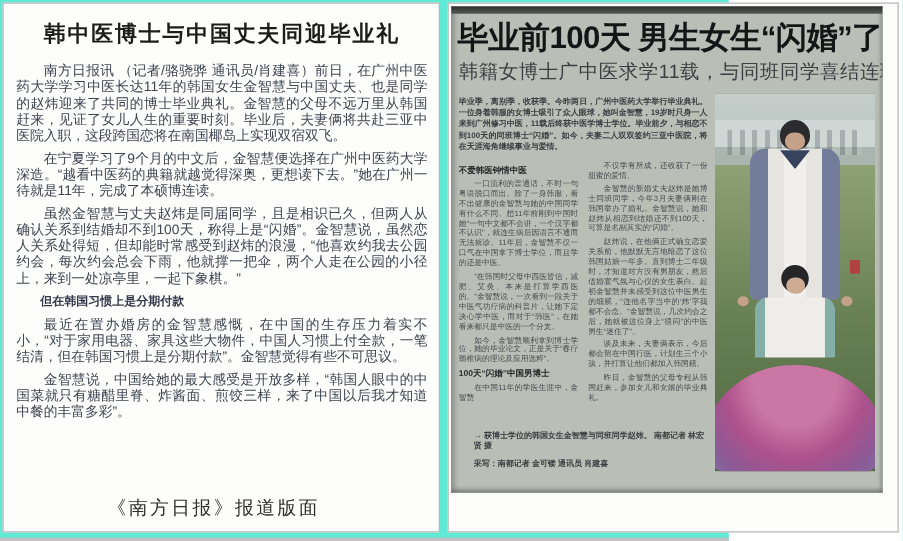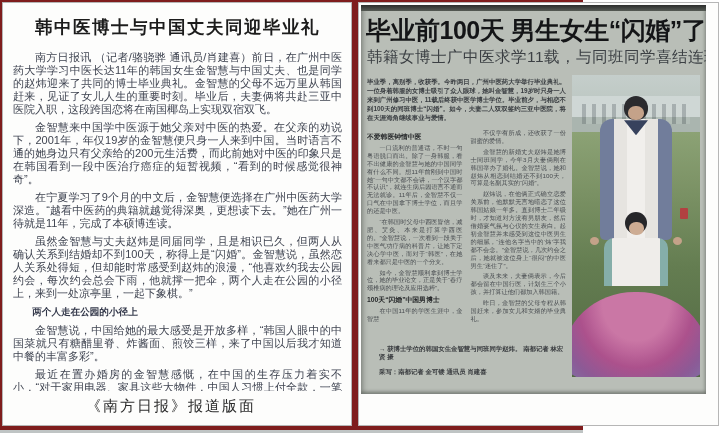--- a/index.html
+++ b/index.html
@@ -1,17 +1,17 @@
 <!DOCTYPE html>
 <html><head>
 <meta charset="utf-8">
 <style>
   html,body{margin:0;padding:0;background:#ffffff;}
   body{width:722px;height:433px;overflow:hidden;font-family:"Liberation Sans","DejaVu Sans",sans-serif;}
-  .stage{position:relative;width:583px;height:433px;background:#7f1d1d;}
+  .stage{position:relative;width:583px;height:433px;background:#5eead4;}
 
   
   .panel{position:absolute;top:2px;height:424px;background:#fdfdfc;border:1px solid #b6b6b6;box-sizing:border-box;}
   .panel-left{left:2px;width:350px;}
   .panel-right{left:358px;width:361px;}
   .panel-caption{position:absolute;bottom:9px;left:0;right:12px;text-align:center;font-size:15px;color:#2c2c2c;letter-spacing:2px;}
   .bottom-rule{position:absolute;left:0;right:0;bottom:0;height:3px;background:#bfc4c4;}
 
   
   .sd{position:absolute;left:10px;right:9px;top:6px;bottom:34px;color:#3e4350;overflow:hidden;}
@@ -63,26 +63,25 @@
 </style>
 </head>
 <body>
 
 <div class="stage">
 
   <div class="panel panel-left">
     <div class="sd">
       <div class="sd-title">韩中医博士与中国丈夫同迎毕业礼</div>
       <p class="sd-p">南方日报讯 （记者/骆骁骅 通讯员/肖建喜）前日，在广州中医药大学学习中医长达11年的韩国女生金智慧与中国丈夫、也是同学的赵炜迎来了共同的博士毕业典礼。金智慧的父母不远万里从韩国赶来，见证了女儿人生的重要时刻。毕业后，夫妻俩将共赴三亚中医院入职，这段跨国恋将在南国椰岛上实现双宿双飞。</p>
-      <p class="sd-p">金智慧来中国学中医源于她父亲对中医的热爱。在父亲的劝说下，2001年，年仅19岁的金智慧便只身一人来到中国。当时语言不通的她身边只有父亲给的200元生活费，而此前她对中医的印象只是在韩国看到一段中医治疗癌症的短暂视频，“看到的时候感觉很神奇”。</p>
       <p class="sd-p">在宁夏学习了9个月的中文后，金智慧便选择在广州中医药大学深造。“越看中医药的典籍就越觉得深奥，更想读下去。”她在广州一待就是11年，完成了本硕博连读。</p>
       <p class="sd-p">虽然金智慧与丈夫赵炜是同届同学，且是相识已久，但两人从确认关系到结婚却不到100天，称得上是“闪婚”。金智慧说，虽然恋人关系处得短，但却能时常感受到赵炜的浪漫，“他喜欢约我去公园约会，每次约会总会下雨，他就撑一把伞，两个人走在公园的小径上，来到一处凉亭里，一起下象棋。”</p>
-      <p class="sd-h">两个人走在公园的小径上</p>
+      <p class="sd-h">但在韩国习惯上是分期付款</p>
+      <p class="sd-p">最近在置办婚房的金智慧感慨，在中国的生存压力着实不小，“对于家用电器、家具这些大物件，中国人习惯上付全款，一笔结清，但在韩国习惯上是分期付款”。金智慧觉得有些不可思议。</p>
       <p class="sd-p">金智慧说，中国给她的最大感受是开放多样，“韩国人眼中的中国菜就只有糖醋里脊、炸酱面、煎饺三样，来了中国以后我才知道中餐的丰富多彩”。</p>
-      <p class="sd-p">最近在置办婚房的金智慧感慨，在中国的生存压力着实不小，“对于家用电器、家具这些大物件，中国人习惯上付全款，一笔结清，但在韩国习惯上是分期付款”。金智慧觉得有些不可思议。</p>
 
     </div>
     <div class="panel-caption">《南方日报》报道版面</div>
   </div>
 
   <div class="panel panel-right">
     <div class="scan">
       <div class="scan-top-edge"></div>
       <div class="metro-headline">毕业前100天 男生女生“闪婚”了</div>
       <div class="metro-subhead">韩籍女博士广中医求学11载，与同班同学喜结连理</div>

